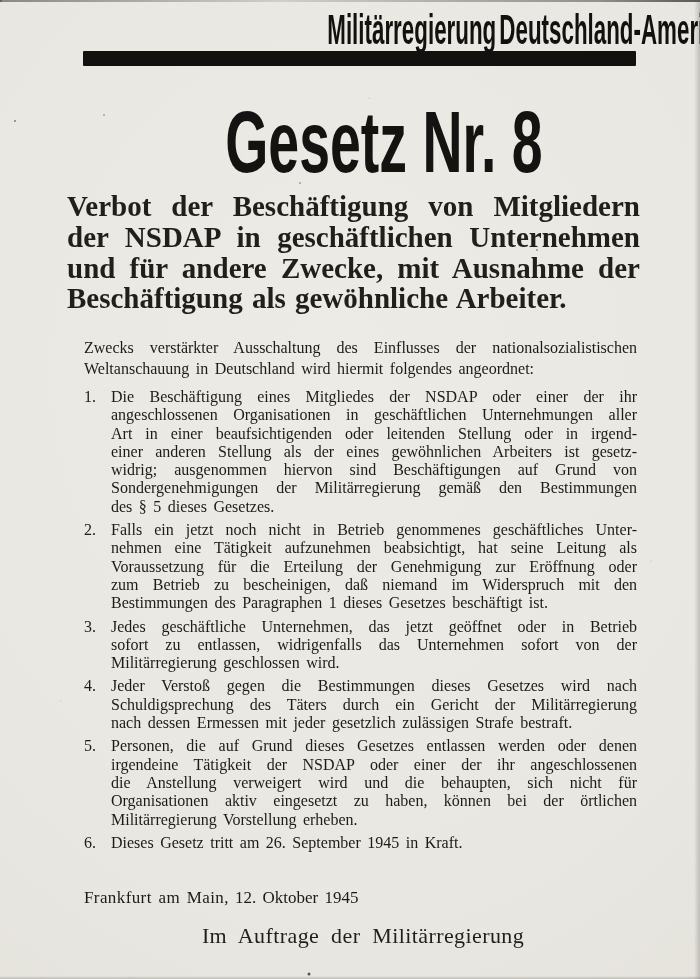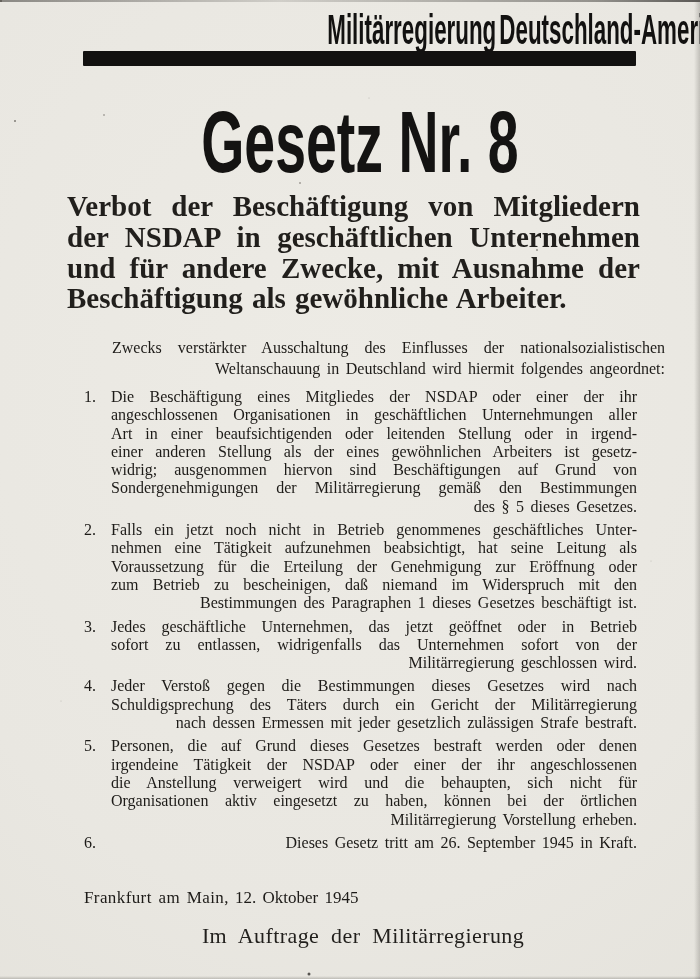--- a/index.html
+++ b/index.html
@@ -36,42 +36,42 @@
   
   .banner{position:absolute;top:9px;left:83px;width:553px;text-align:center;white-space:nowrap;}
   .banner .condense{
     display:inline-block;transform:scaleX(.52);transform-origin:50% 50%;
     font-family:"Liberation Sans", sans-serif;font-weight:700;
     font-size:43px;line-height:40px;letter-spacing:0;word-spacing:-.14em;color:#121110;
   }
   .banner-bar{position:absolute;top:51px;left:83px;width:553px;height:15px;background:#121110;border-radius:1px;}
 
   
-  .law-title{position:absolute;top:98px;left:83px;width:553px;text-align:center;white-space:nowrap;}
+  .law-title{position:absolute;top:98px;left:83px;width:553px;text-align:right;white-space:nowrap;}
   .law-title .condense{
     display:inline-block;transform:scaleX(.63);transform-origin:50% 50%;
     font-family:"Liberation Sans", sans-serif;font-weight:700;
     font-size:88px;line-height:88px;color:#141312;
   }
 
   
   .subtitle{position:absolute;top:191px;left:67px;width:573px;
     font-weight:700;font-size:29px;line-height:30.8px;word-spacing:2px;color:#211f1c;}
 
   
   .intro{position:absolute;top:337px;left:84px;width:553px;
-    font-size:16px;line-height:21px;word-spacing:2.5px;margin-left:28px;}
+    font-size:16px;line-height:21px;word-spacing:2.5px;}
   .list{position:absolute;top:388px;left:84px;width:553px;
     font-size:16px;line-height:18.3px;word-spacing:2.5px;}
   .item{position:relative;padding-left:27px;margin-bottom:5px;}
   .item .num{position:absolute;left:0;top:0;width:24px;text-align:left;}
 
   
   .j{text-align:justify;text-align-last:justify;-moz-text-align-last:justify;}
-  .l{text-align:right;}
+  .l{text-align:left;}
   .c{}
 
   
   .dateline{position:absolute;top:888px;left:84px;width:553px;font-size:17px;line-height:20px;word-spacing:2px;}
   .dateline .place{font-weight:400;letter-spacing:.4px;}
   .signoff{position:absolute;top:924px;left:83px;width:560px;text-align:center;
     font-size:22px;line-height:24px;word-spacing:6px;letter-spacing:.4px;color:#211f1c;}
 </style>
 </head>
 <body>
@@ -134,21 +134,21 @@
 
     <div class="item">
       <div class="num">4.</div>
       <div class="j">Jeder Verstoß gegen die Bestimmungen dieses Gesetzes wird nach</div>
       <div class="j">Schuldigsprechung des Täters durch ein Gericht der Militärregierung</div>
       <div class="l">nach dessen Ermessen mit jeder gesetzlich zulässigen Strafe bestraft.</div>
     </div>
 
     <div class="item">
       <div class="num">5.</div>
-      <div class="j">Personen, die auf Grund dieses Gesetzes bestraft werden oder denen</div>
+      <div class="j">Personen, die auf Grund dieses Gesetzes entlassen werden oder denen</div>
       <div class="j">irgendeine Tätigkeit der NSDAP oder einer der ihr angeschlossenen</div>
       <div class="j">die Anstellung verweigert wird und die behaupten, sich nicht für</div>
       <div class="j">Organisationen aktiv eingesetzt zu haben, können bei der örtlichen</div>
       <div class="l">Militärregierung Vorstellung erheben.</div>
     </div>
 
     <div class="item">
       <div class="num">6.</div>
       <div class="l">Dieses Gesetz tritt am 26. September 1945 in Kraft.</div>
     </div>

